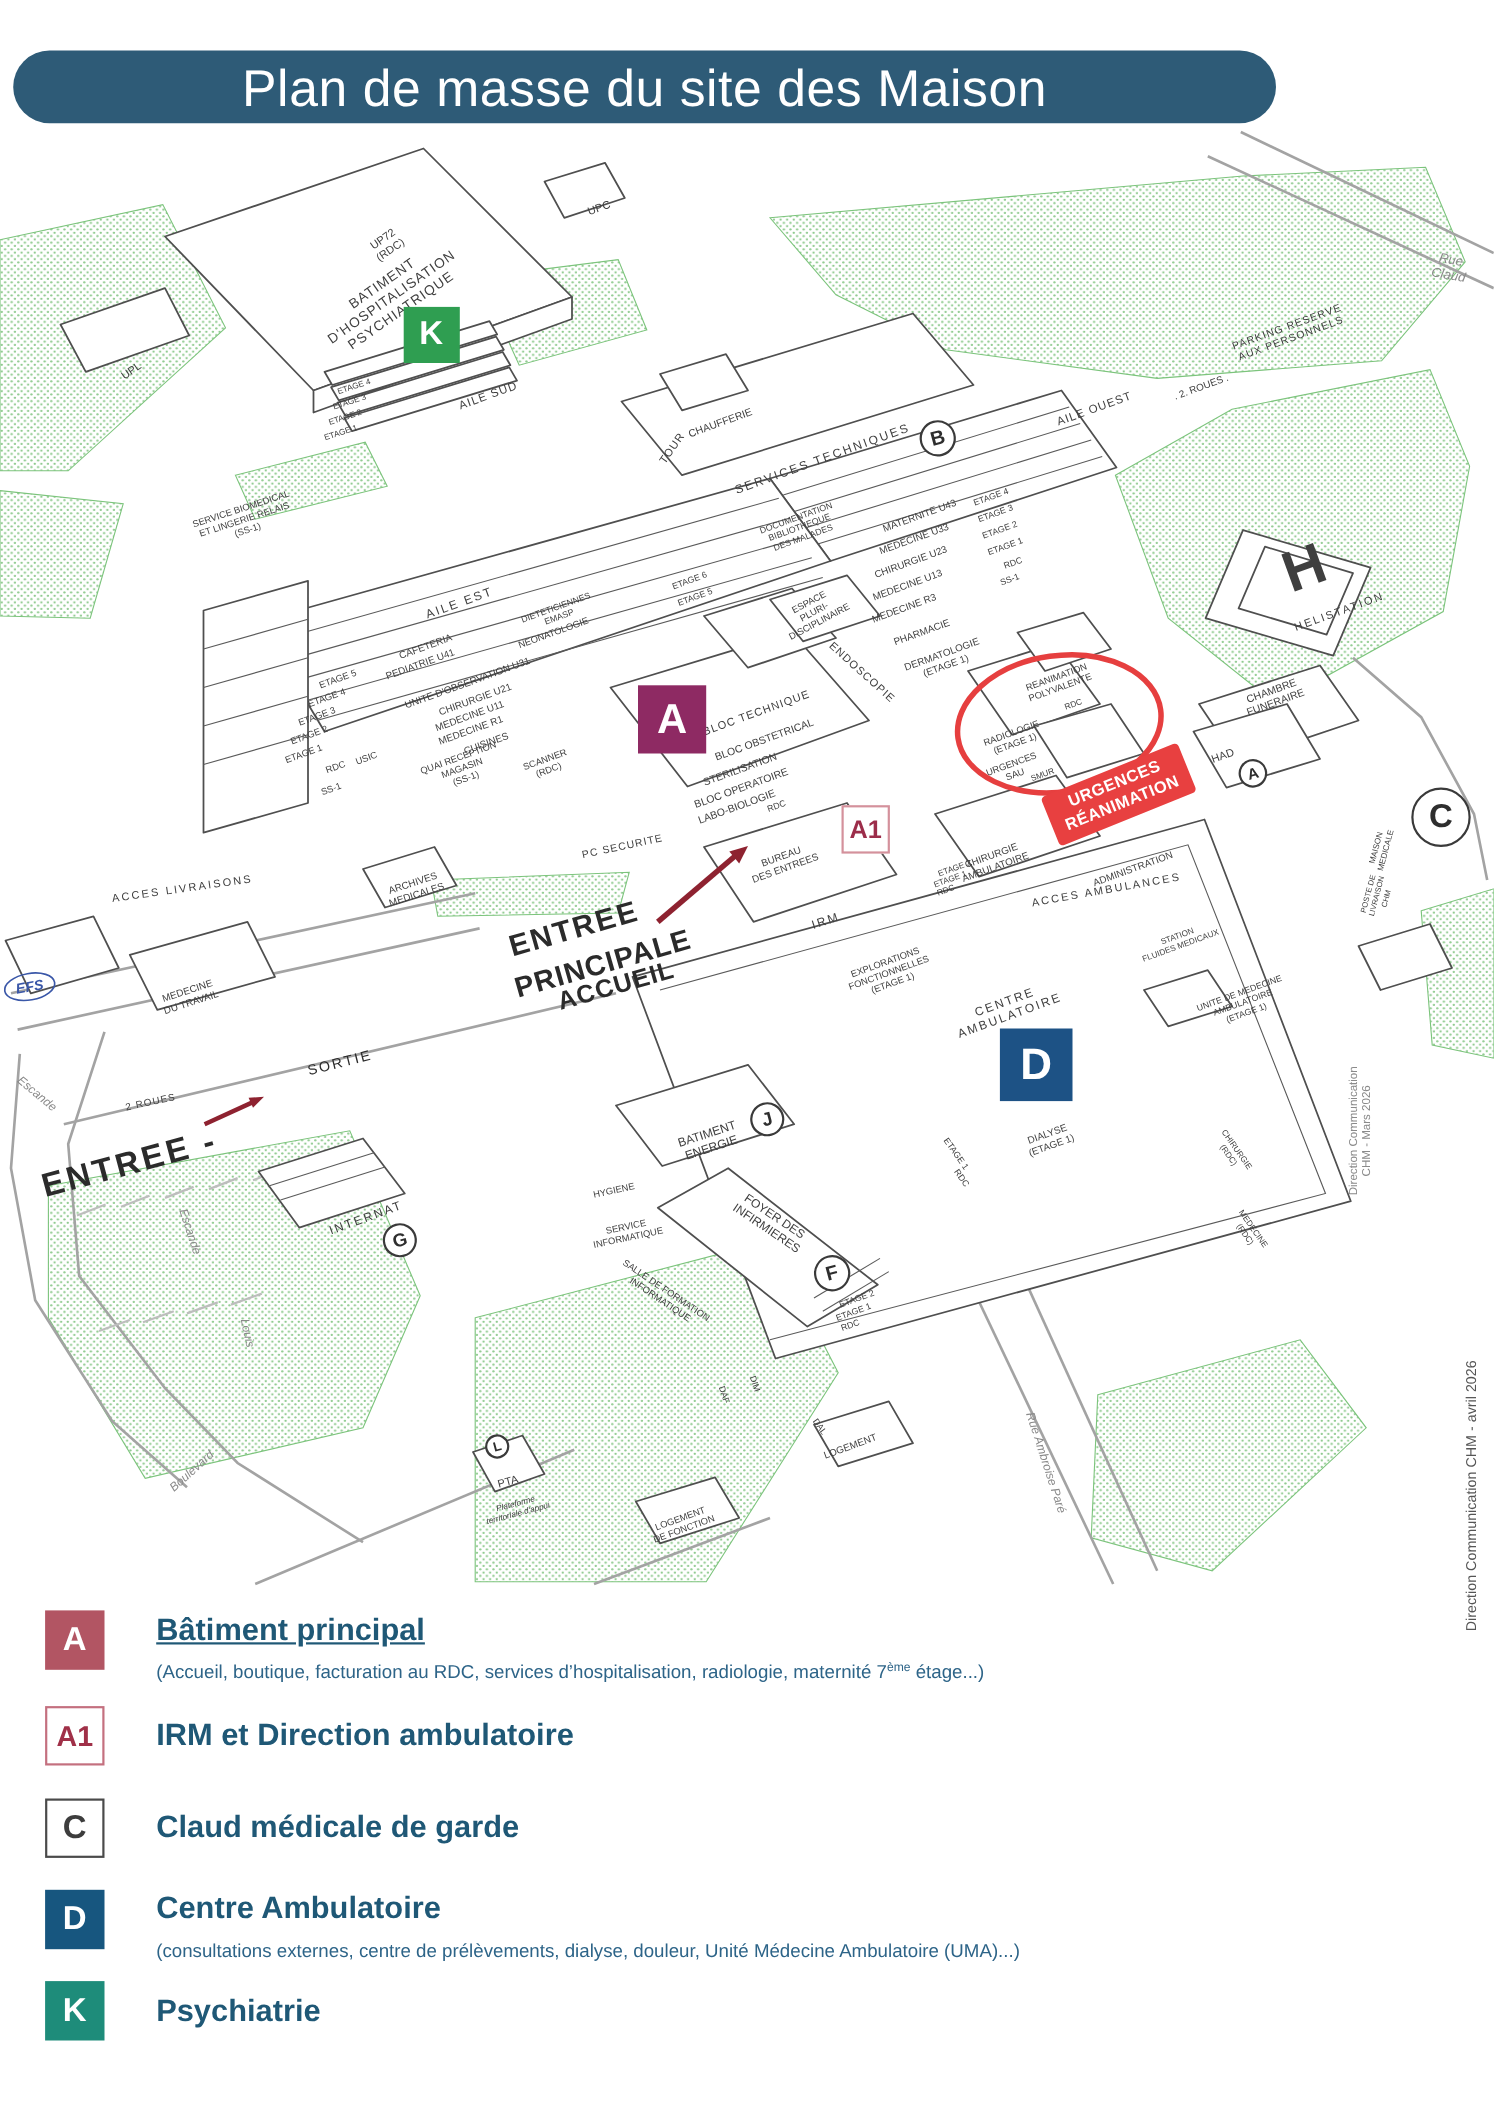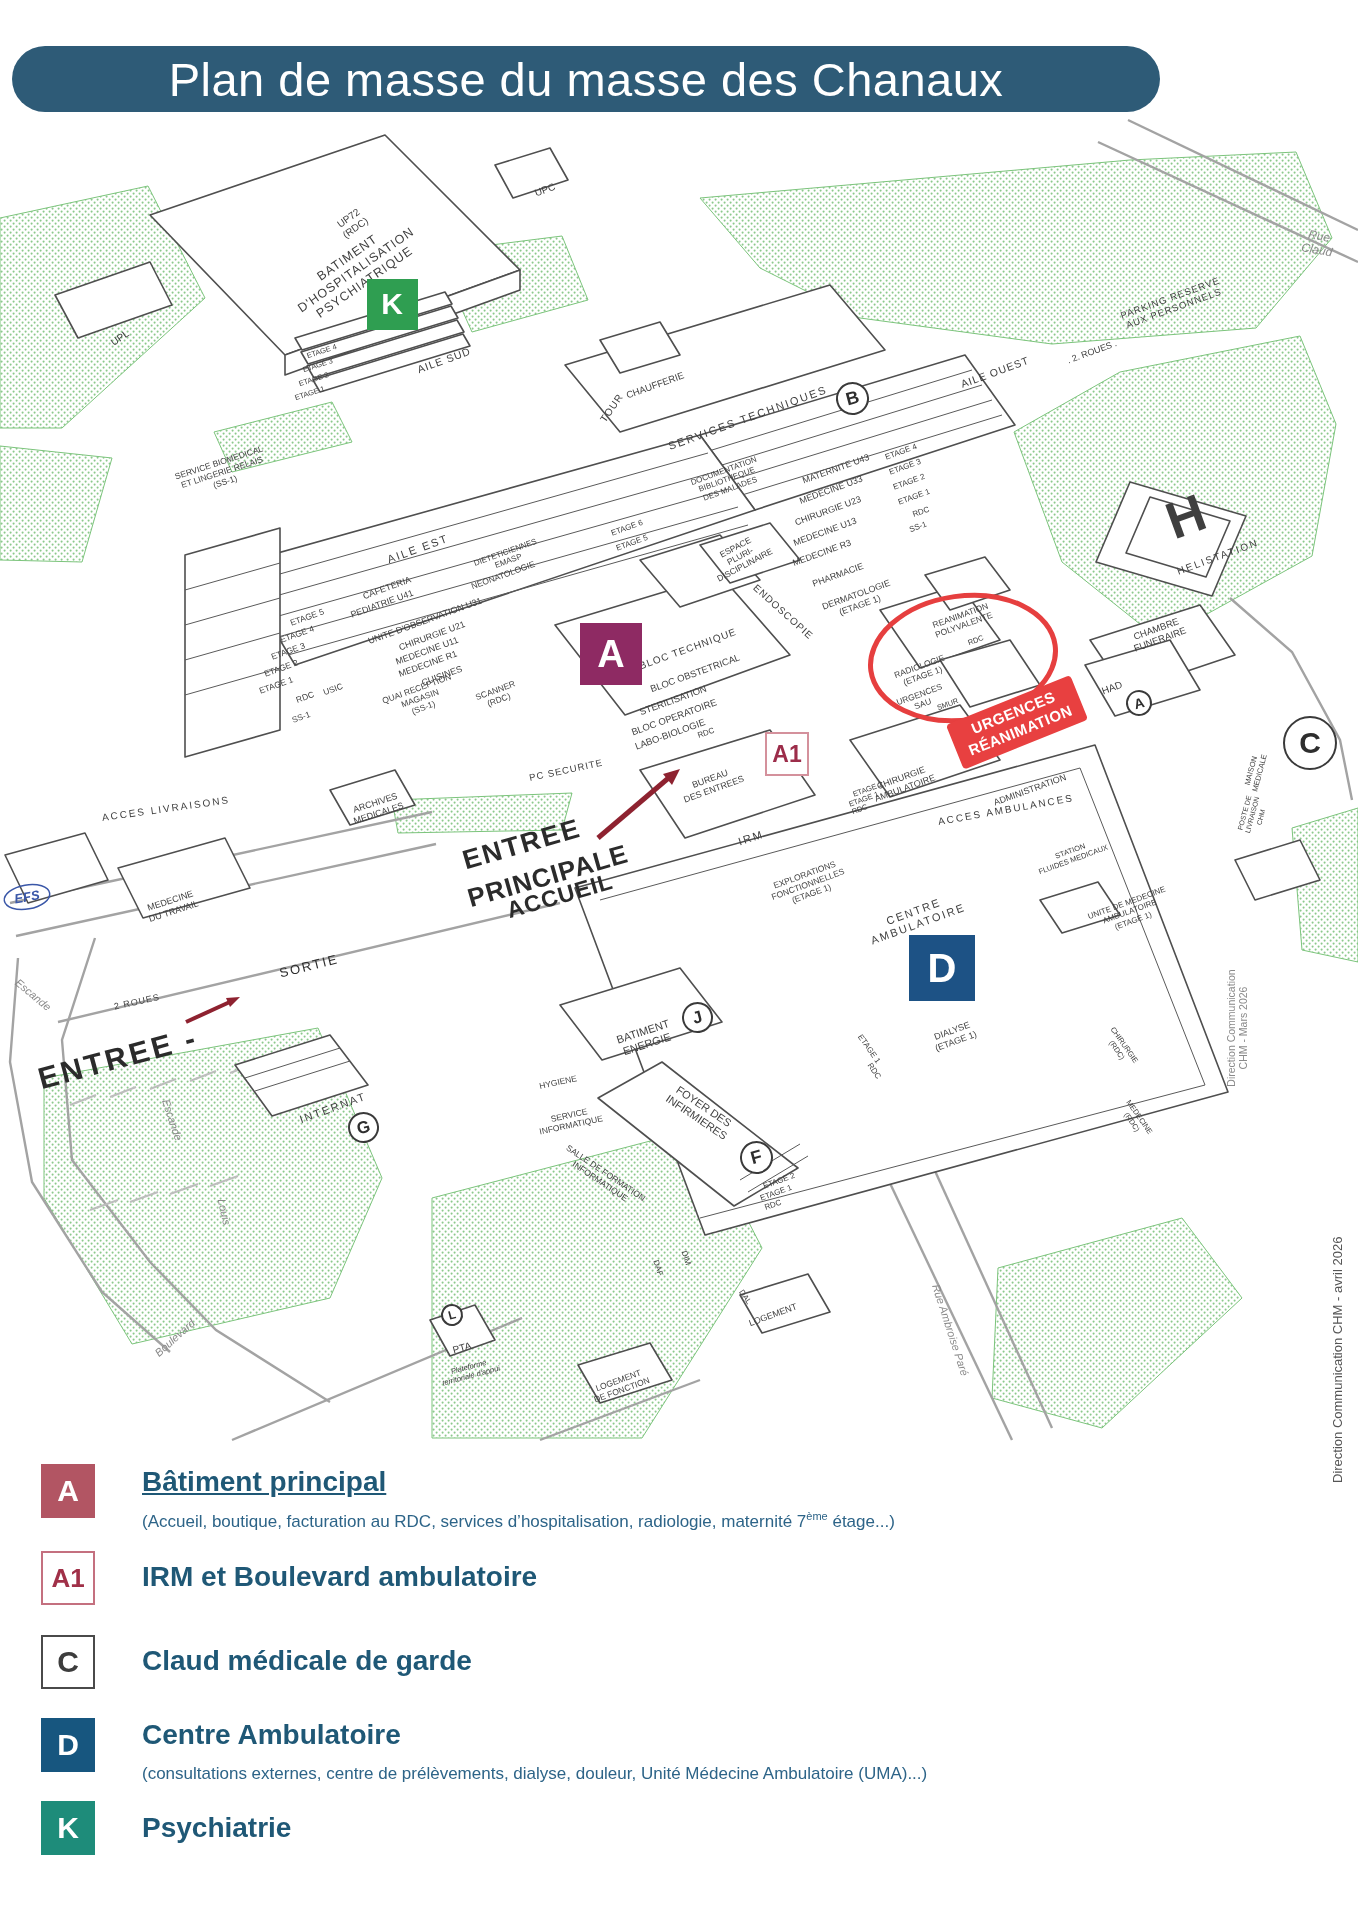--- a/index.html
+++ b/index.html
@@ -337,29 +337,29 @@
       <div class="mk-ci" style="left: 347.5px; top: 1111.5px; width: 31px; height: 31px; font-size: 17px; transform: rotate(-15deg);">G</div>
       <div class="mk-ci" style="left: 1126px; top: 690px; width: 26px; height: 26px; font-size: 14px; transform: rotate(-15deg);">A</div>
       <div class="mk-ci" style="left: 441px; top: 1304px; width: 22px; height: 22px; font-size: 12px; transform: rotate(-15deg);">L</div>
       <div class="mk-ci" style="left: 1283px; top: 716px; width: 54px; height: 54px; font-size: 30px;">C</div>
       <div class="mk-badge" style="left: 1017px; top: 722px; background: rgb(232, 64, 64); transform: translate(-50%, -50%) rotate(-22deg);">URGENCES
 RÉANIMATION</div>
     </div>
 </div>
 
 <div class="banner">
-  <span>Plan de masse du masse des Chanaux</span>
+  <span>Plan de masse du site des Maison</span>
 </div>
 
 <div id="legend">
     <div class="legend-box" style="top: 1464px; background: rgb(178, 85, 99); color: rgb(255, 255, 255); font-size: 30px;">A</div>
     <div class="legend-title" style="top: 1466px; text-decoration: underline;">Bâtiment principal</div>
     <div class="legend-sub" style="top: 1510px;"><span>(Accueil, boutique, facturation au RDC, services d’hospitalisation, radiologie, maternité 7</span><sup>ème</sup><span> étage...)</span></div>
     <div class="legend-box" style="top: 1551px; background: rgb(255, 255, 255); color: rgb(160, 48, 72); border: 2.5px solid rgb(196, 112, 127); font-size: 26px;">A1</div>
-    <div class="legend-title" style="top: 1561px;">IRM et Boulevard ambulatoire</div>
+    <div class="legend-title" style="top: 1561px;">IRM et Direction ambulatoire</div>
     <div class="legend-box" style="top: 1635px; background: rgb(255, 255, 255); color: rgb(61, 61, 61); border: 2.5px solid rgb(74, 74, 74); font-size: 30px;">C</div>
     <div class="legend-title" style="top: 1645px;">Claud médicale de garde</div>
     <div class="legend-box" style="top: 1718px; background: rgb(23, 86, 127); color: rgb(255, 255, 255); font-size: 30px;">D</div>
     <div class="legend-title" style="top: 1719px;">Centre Ambulatoire</div>
     <div class="legend-sub" style="top: 1764px;"><span>(consultations externes, centre de prélèvements, dialyse, douleur, Unité Médecine Ambulatoire (UMA)...)</span></div>
     <div class="legend-box" style="top: 1801px; background: rgb(30, 140, 122); color: rgb(255, 255, 255); font-size: 30px;">K</div>
     <div class="legend-title" style="top: 1812px; text-align: center;">Psychiatrie</div>
   </div>
 
 <div class="page-credit">Direction Communication CHM - avril 2026</div>

